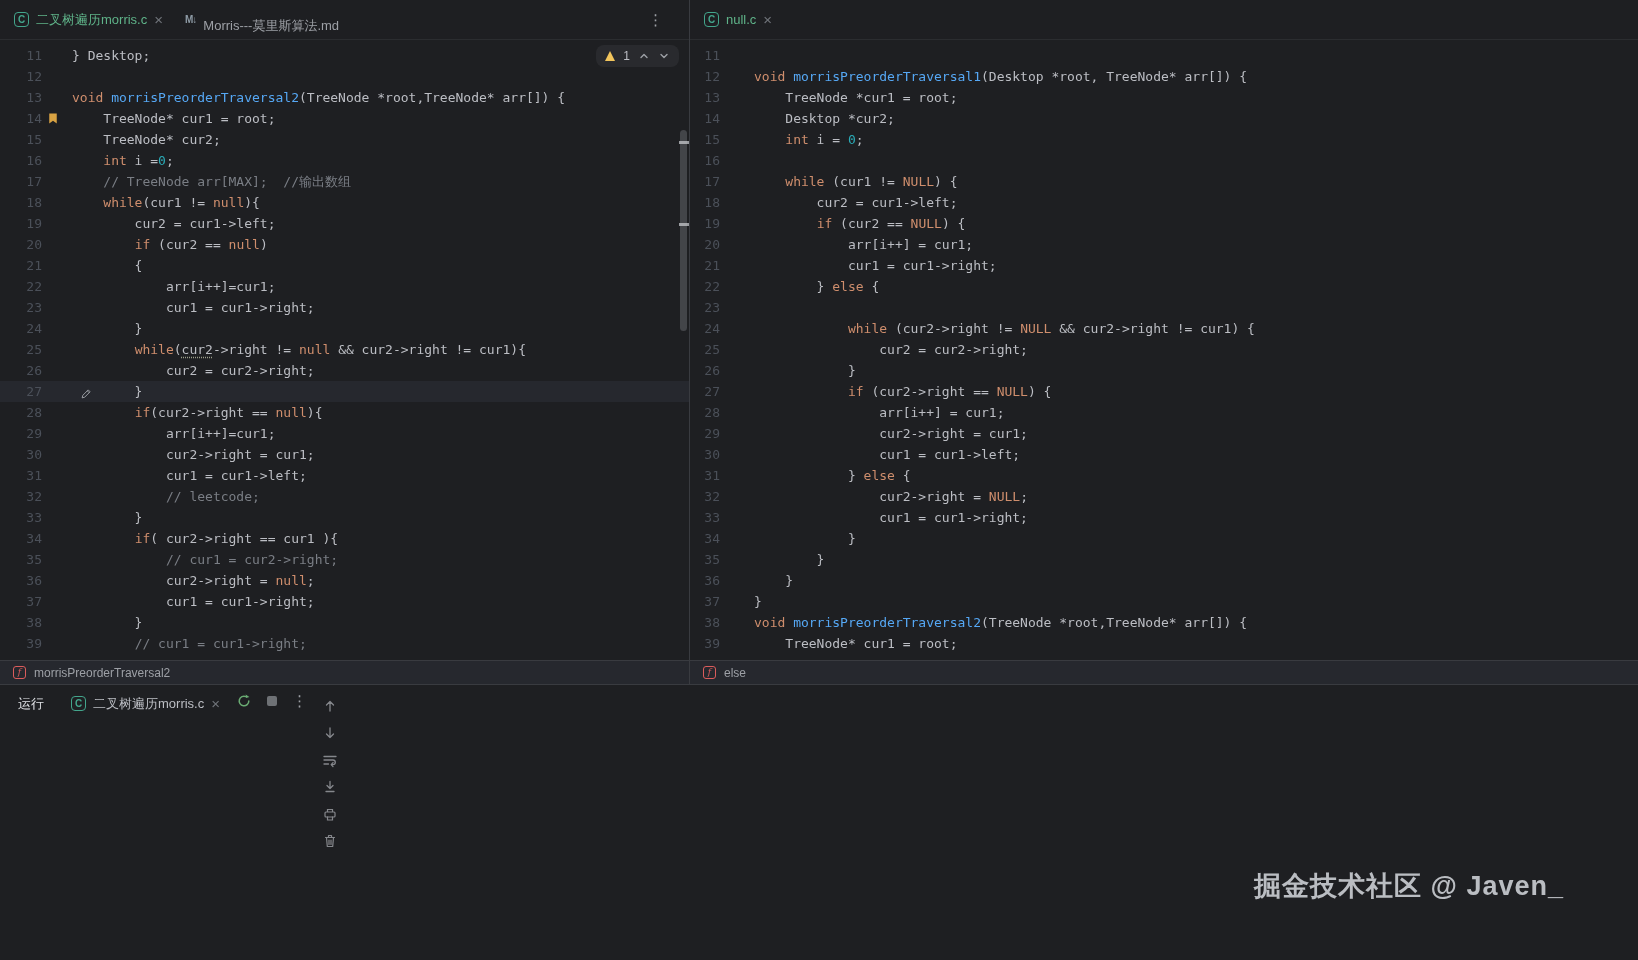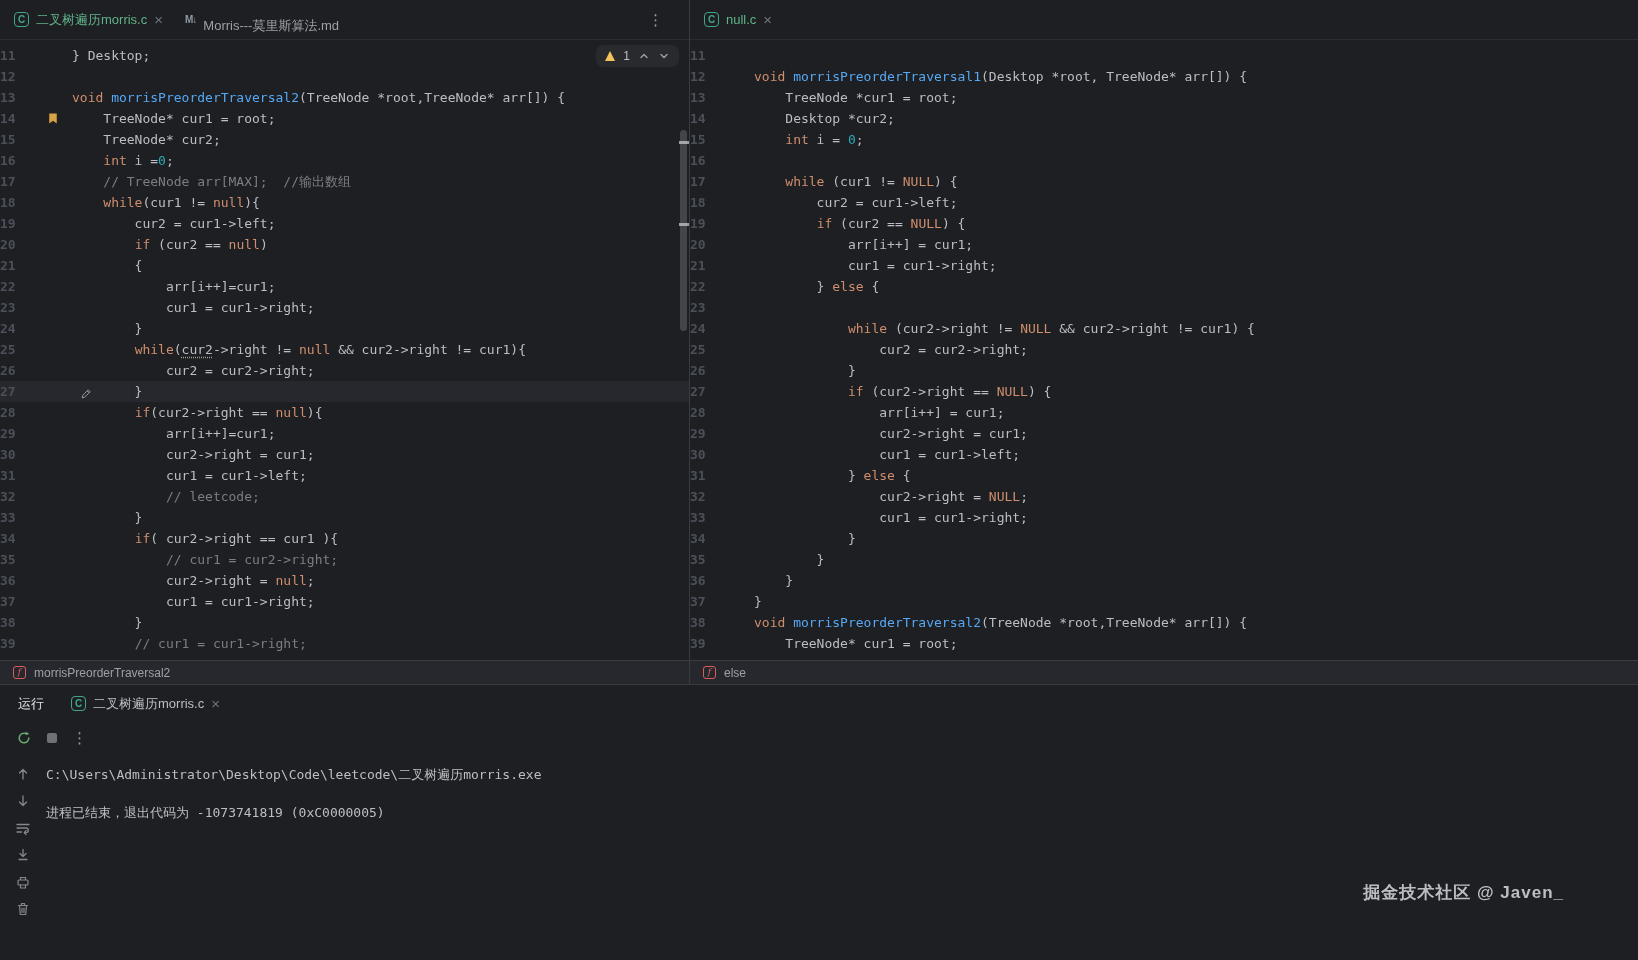--- a/index.html
+++ b/index.html
@@ -29,21 +29,21 @@
             border:1.5px solid var(--c_icon); border-radius:4px; flex:none; }
   .md-icon { font-size:10px; font-weight:bold; color:#8d9aa5; letter-spacing:-1px; white-space:nowrap; }
   .close { color:#70747a; font-size:15px; line-height:1; cursor:pointer; }
   .kebab { margin-left:auto; margin-right:26px; color:var(--dim); font-size:15px; cursor:pointer; }
 
   .editor { flex:1; position:relative; overflow:hidden; padding-top:5px; cursor:text; background:var(--bg); }
 
   .line { display:flex; height:21px; line-height:21px; position:relative;
           font-family:"DejaVu Sans Mono", monospace; font-size:13px; }
   .line.current { background:var(--current_line); }
-  .ln { width:42px; text-align:left; color:var(--line_number); flex:none;font-weight:bold; }
+  .ln { width:42px; text-align:right; color:var(--line_number); flex:none; }
   .rightg .ln { width:30px; }
   .gut-icons { width:22px; flex:none; position:relative; display:flex; align-items:center; justify-content:center; }
   .code { white-space:pre; padding-left:8px; }
   .rightg .code { padding-left:12px; }
   .pencil { position:absolute; left:80px; top:4px; color:#9da0a6; }
 
   .tk-kw { color:var(--keyword); }
   .tk-fn { color:var(--function); }
   .tk-num { color:var(--number); }
   .tk-cmt { color:var(--comment); }
@@ -63,38 +63,38 @@
   .scroll-mark.m1 { top:101px; } .scroll-mark.m2 { top:183px; }
 
   .nav-strip { height:24px; flex:none; display:flex; align-items:center; gap:8px; padding-left:13px;
                background:#26282e; border-top:1px solid var(--border); }
   .fn-badge { width:13px; height:13px; border:1px solid var(--error_icon); color:var(--error_icon);
               border-radius:3px; font-size:9px; font-style:italic; line-height:11px; text-align:center;
               font-family:"DejaVu Serif", serif; flex:none; }
   .crumb { font-size:12px; color:var(--dim); cursor:pointer; }
 
   
-  .run-panel { flex:1; display:flex; flex-direction:column; border-top:1px solid var(--border); background:var(--bg); }
+  .run-panel { flex:1; display:flex; border-top:1px solid var(--border); background:var(--bg); }
   .run-header { height:37px; flex:none; display:flex; align-items:center; padding-left:18px; gap:27px; }
   .run-title { font-size:13px; color:#dfe1e5; }
   .run-tab { display:flex; align-items:center; gap:7px; cursor:pointer; }
   .run-tab-label { font-size:13px; color:var(--text); }
   .run-toolbar { height:31px; flex:none; display:flex; align-items:center; gap:15px; padding-left:16px; }
   .tool-btn { display:flex; align-items:center; justify-content:center; cursor:pointer; }
   .rerun { color:var(--run_green); }
   .stop-icon { width:10px; height:10px; background:#6e7175; border-radius:2px; }
   .run-body { flex:1; display:flex; min-height:0; }
   .run-rail { width:46px; flex:none; display:flex; flex-direction:column; align-items:center; gap:9px; padding-top:12px; }
   .rail-btn { width:18px; height:18px; display:flex; align-items:center; justify-content:center;
               color:#85878c; cursor:pointer; }
   .console { flex:1; padding-top:12px; font-family:"DejaVu Sans Mono", monospace; font-size:13px;
              line-height:19px; color:var(--text); white-space:pre; overflow:hidden; }
   .console-line { min-height:19px; }
 
-  .watermark { position:absolute; right:74px; bottom:56px; font-size:17px; font-weight:bold;
+  .watermark { position:absolute; right:74px; bottom:56px; font-size:27px; font-weight:bold;
                color:var(--watermark); letter-spacing:1px; opacity:.92; }
 </style>
 </head>
 <body>
 
 <div class="ide">
 
   <div class="editors-row">
 
     <section class="editor-group leftg">
@@ -509,18 +509,18 @@
               <rect x="3" y="6" width="10" height="5" rx="1" fill="none" stroke="currentColor" stroke-width="1.2"></rect>
               <path d="M5.5 6V3.5h5V6M5.5 10.5V14h5v-3.5" fill="none" stroke="currentColor" stroke-width="1.2"></path>
             </svg>
         </span>
         <span class="rail-btn">
           <svg width="16" height="16" viewBox="0 0 16 16">
               <path d="M3.5 4.5h9M6.5 4.5v-2h3v2M4.5 4.5l.8 9h5.4l.8-9M7 7v4.5M9 7v4.5" fill="none" stroke="currentColor" stroke-width="1.2" stroke-linecap="round" stroke-linejoin="round"></path>
             </svg>
         </span>
       </div>
-      <div class="console"><div class="console-line">C:\Users\Administrator\Desktop\Code\leetcode\二叉树遍历morris.exe</div><div class="console-line">&nbsp;</div><div class="console-line">进程已结束，退出代码为 -1073741819 (0xC0000005)</div></div>
+      <div class="console"><div class="console-line">&nbsp;</div></div>
     </div>
   </div>
 
   <div class="watermark">掘金技术社区 @ Javen_</div>
 </div>
 
 </body></html>

